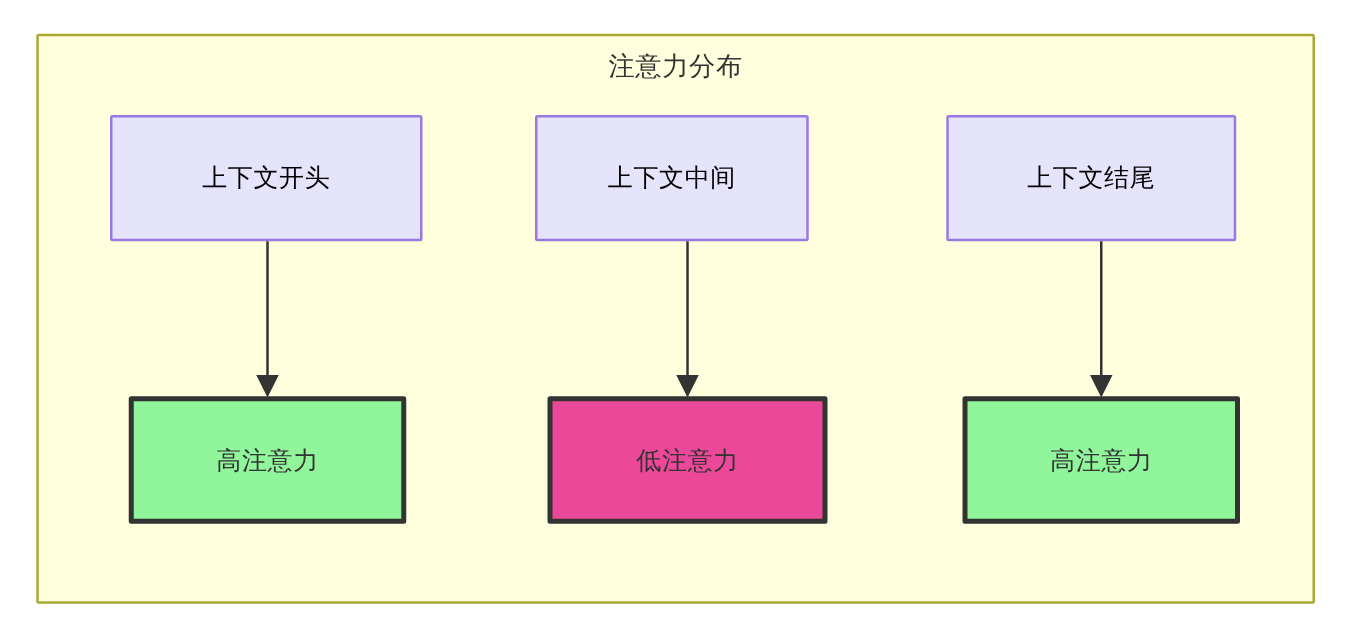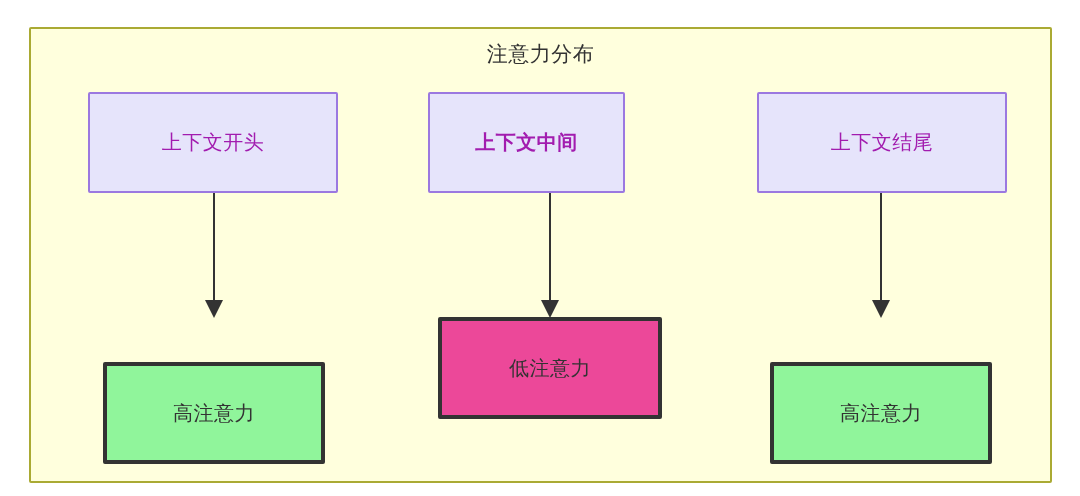--- a/index.html
+++ b/index.html
@@ -53,41 +53,41 @@
   .node-top {
     position: absolute;
     box-sizing: border-box;
     background: #e6e4fb;
     border: 2px solid #9b78e0;
     border-radius: 2px;
     display: flex;
     align-items: center;
     justify-content: center;
     font-size: 20px;
-    color: #a21caf;
+    color: #000000;
     letter-spacing: 0.5px;
     white-space: nowrap;
   }
 
   
   .node-bottom {
     position: absolute;
     box-sizing: border-box;
     border: 4px solid #333333;
     border-radius: 2px;
     display: flex;
     align-items: center;
     justify-content: center;
     font-size: 20px;
     color: #333333;
     letter-spacing: 0.5px;
     white-space: nowrap;
   }
 
-  .fill-high { background: #90f59b; margin-top: 45px; }
+  .fill-high { background: #90f59b; }
   .fill-low  { background: #ec4899; }
 
   
   .edge-svg {
     position: absolute;
     left: 0;
     top: 0;
     width: 1080px;
     height: 496px;
     pointer-events: none;
@@ -109,25 +109,25 @@
 <div id="canvas">
 
   <div class="subgraph">
     <div class="subgraph-title">注意力分布</div>
   </div>
 
   <div class="node-top" style="left:88px; top:92px; width:250px; height:101px;">
     <span>上下文开头</span>
   </div>
 
-  <div class="node-top" style="left:428px; top:92px; width:197px; height:101px;font-weight:bold;">
+  <div class="node-top" style="left:428px; top:92px; width:219px; height:101px;">
     <span>上下文中间</span>
   </div>
 
-  <div class="node-top" style="left:757px; top:92px; width:250px; height:101px;">
+  <div class="node-top" style="left:757px; top:92px; width:232px; height:101px;">
     <span>上下文结尾</span>
   </div>
 
   <div class="node-bottom fill-high" style="left:103px; top:317px; width:222px; height:102px;">
     <span>高注意力</span>
   </div>
 
   <div class="node-bottom fill-low" style="left:438px; top:317px; width:224px; height:102px;">
     <span>低注意力</span>
   </div>

